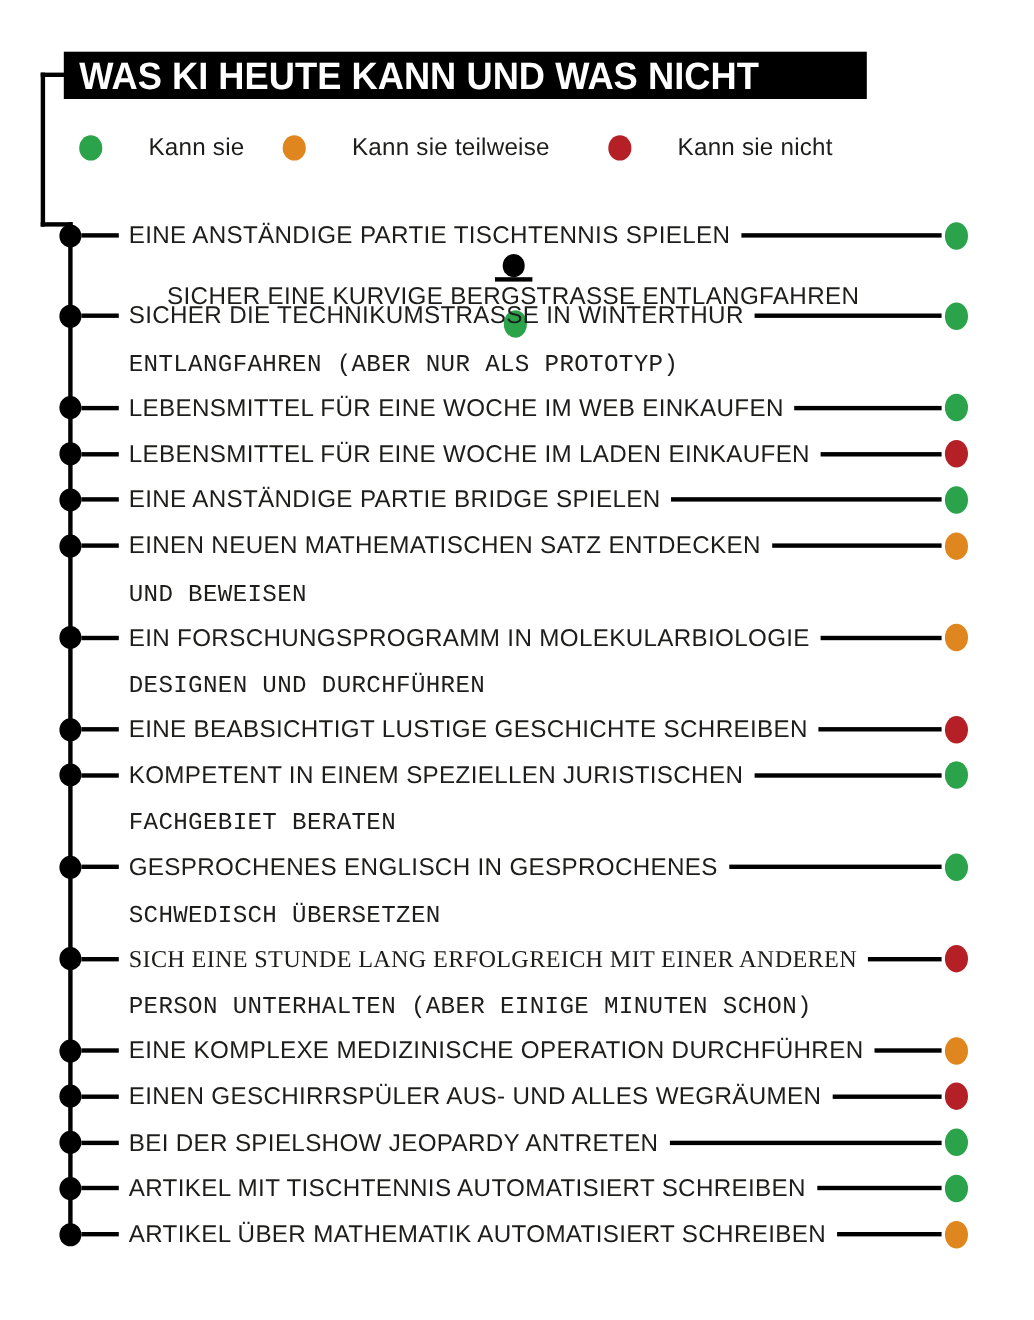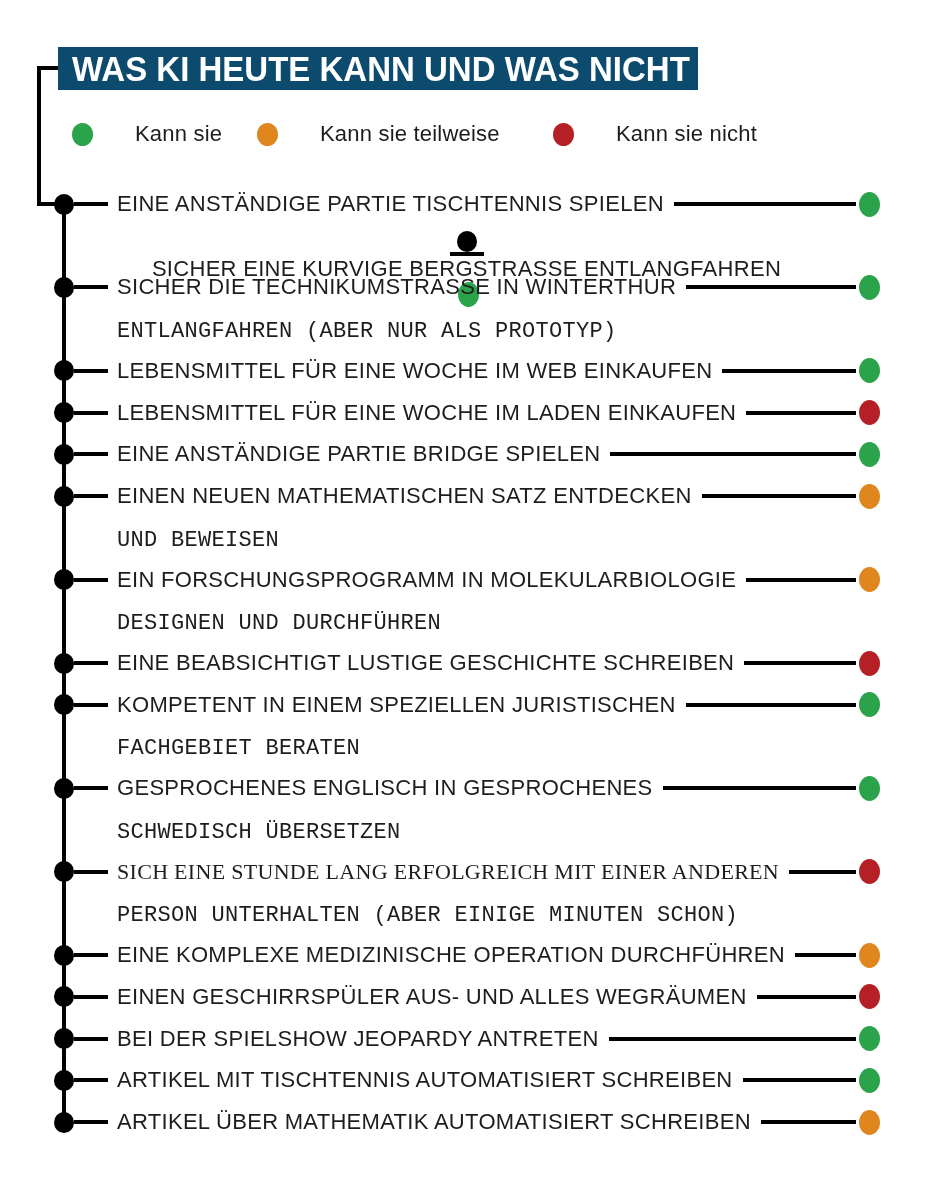--- a/index.html
+++ b/index.html
@@ -6,22 +6,22 @@
   .canvas{
     position:relative;
     width:940px;height:1200px;
     background:#ffffff;
     font-family:"Liberation Sans","DejaVu Sans",sans-serif;
     color:#1d1d1b;
     overflow:hidden;
   }
   
   .title-bar{
-    position:absolute;left:58px;top:47px;width:640px;height:43px;
-    background:#0c4a6e;display:flex;align-items:center;box-sizing:border-box;
+    position:absolute;left:58px;top:47px;width:730px;height:43px;
+    background:#000000;display:flex;align-items:center;box-sizing:border-box;
     padding:0 14px;
   }
   .title-bar span{
     color:#ffffff;font-weight:700;font-size:33px;letter-spacing:0px;
     white-space:nowrap;transform:scaleY(1.05);transform-origin:left center;
   }
   
   .legend-item{
     position:absolute;top:119px;height:30px;display:flex;align-items:center;gap:28px;
   }
@@ -71,21 +71,21 @@
   <div class="legend-item" style="left:553px;">
     <span class="legend-dot" style="background: rgb(180, 32, 37);"></span>
     <span class="legend-label">Kann sie nicht</span>
   </div>
   <div class="legend-item" style="left:257px;">
     <span class="legend-dot" style="background: rgb(224, 134, 31);"></span>
     <span class="legend-label">Kann sie teilweise</span>
   </div>
 
   <div id="rows">
-      <div class="row" style="top: 189px; text-align: right;">
+      <div class="row" style="top: 199px; text-align: right;">
         <span class="node-dot"></span>
         <span class="stub-line"></span>
         <span class="item-text">EINE ANSTÄNDIGE PARTIE TISCHTENNIS SPIELEN</span>
         <span class="lead-line"></span>
         <span class="status-dot" style="background:#2aa34a"></span>
       </div>
       <div class="row" style="top: 230.73px; flex-direction: column;">
         <span class="node-dot"></span>
         <span class="stub-line"></span>
         <span class="item-text">SICHER EINE KURVIGE BERGSTRASSE ENTLANGFAHREN</span>

